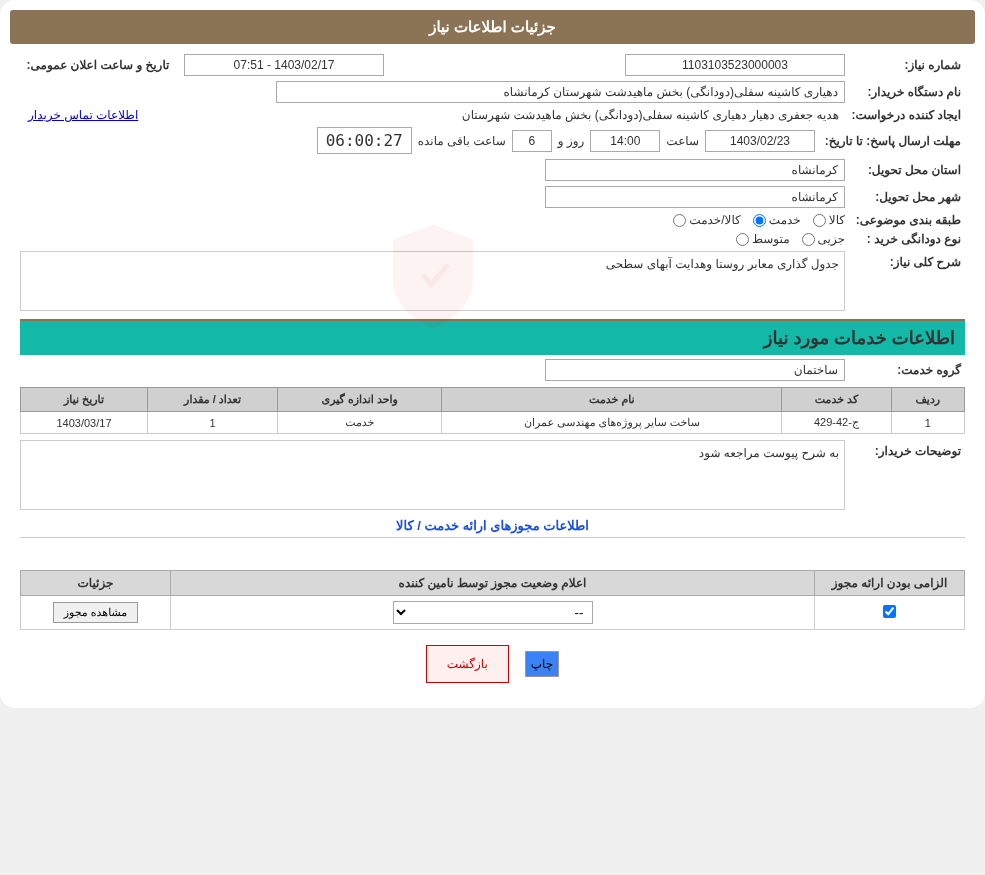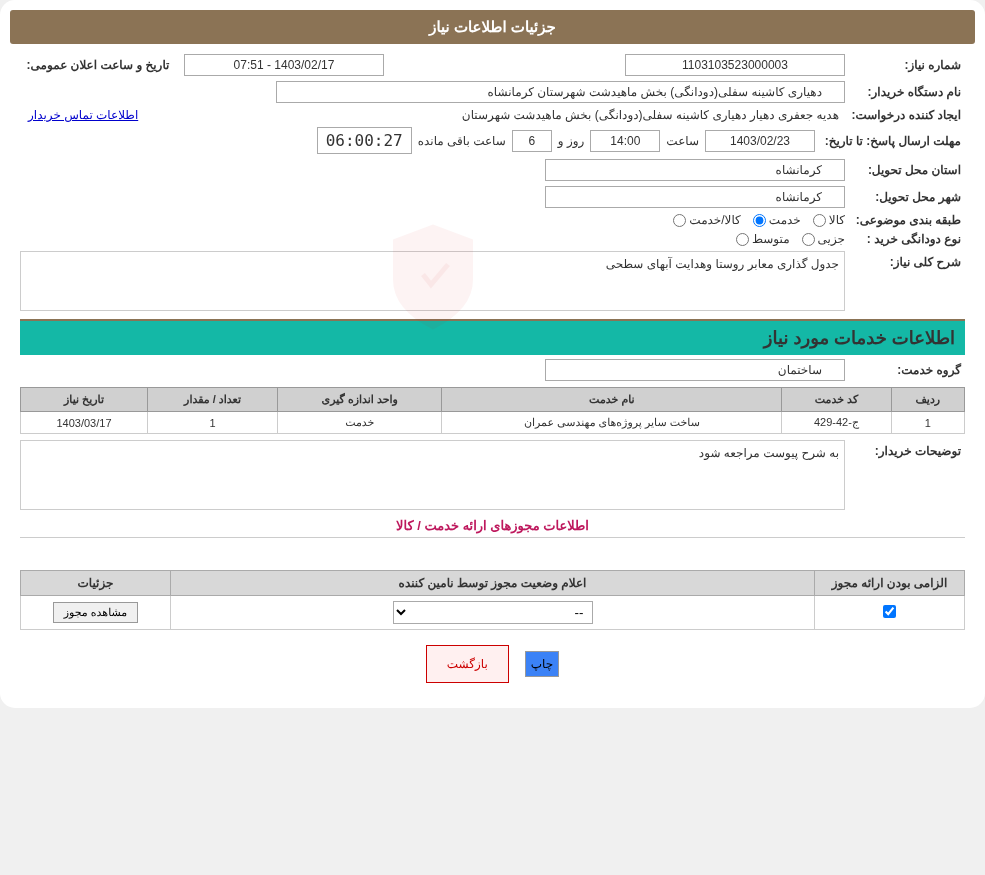--- a/index.html
+++ b/index.html
@@ -23,21 +23,21 @@
       text-align: center;
       padding: 8px 10px;
       font-size: 15px;
       font-weight: bold;
       border-radius: 3px;
       margin-bottom: 10px;
     }
     .input-box {
       border: 1px solid #aaa;
       background: #fff;
-      padding: 3px 22px;
+      padding: 3px 6px;
       display: inline-block;
       min-width: 200px;
       text-align: right;
     }
     .input-medium {
       width: 250px;
     }
     .blue-link {
       color: #0000cc;
       text-decoration: underline;
@@ -165,21 +165,21 @@
       border: 1px solid #aaa;
       background: #fff;
       padding: 2px 4px;
       min-width: 200px;
     }
     .checkbox-cell {
       text-align: center;
     }
     .license-section-title {
       text-align: center;
-      color: #be185d;
+      color: #1d4ed8;
       font-size: 13px;
       font-weight: bold;
       margin: 8px 0 4px 0;
       border-bottom: 1px solid #ccc;
       padding-bottom: 4px;
     }
   </style>
 </head>
 <body>
 

